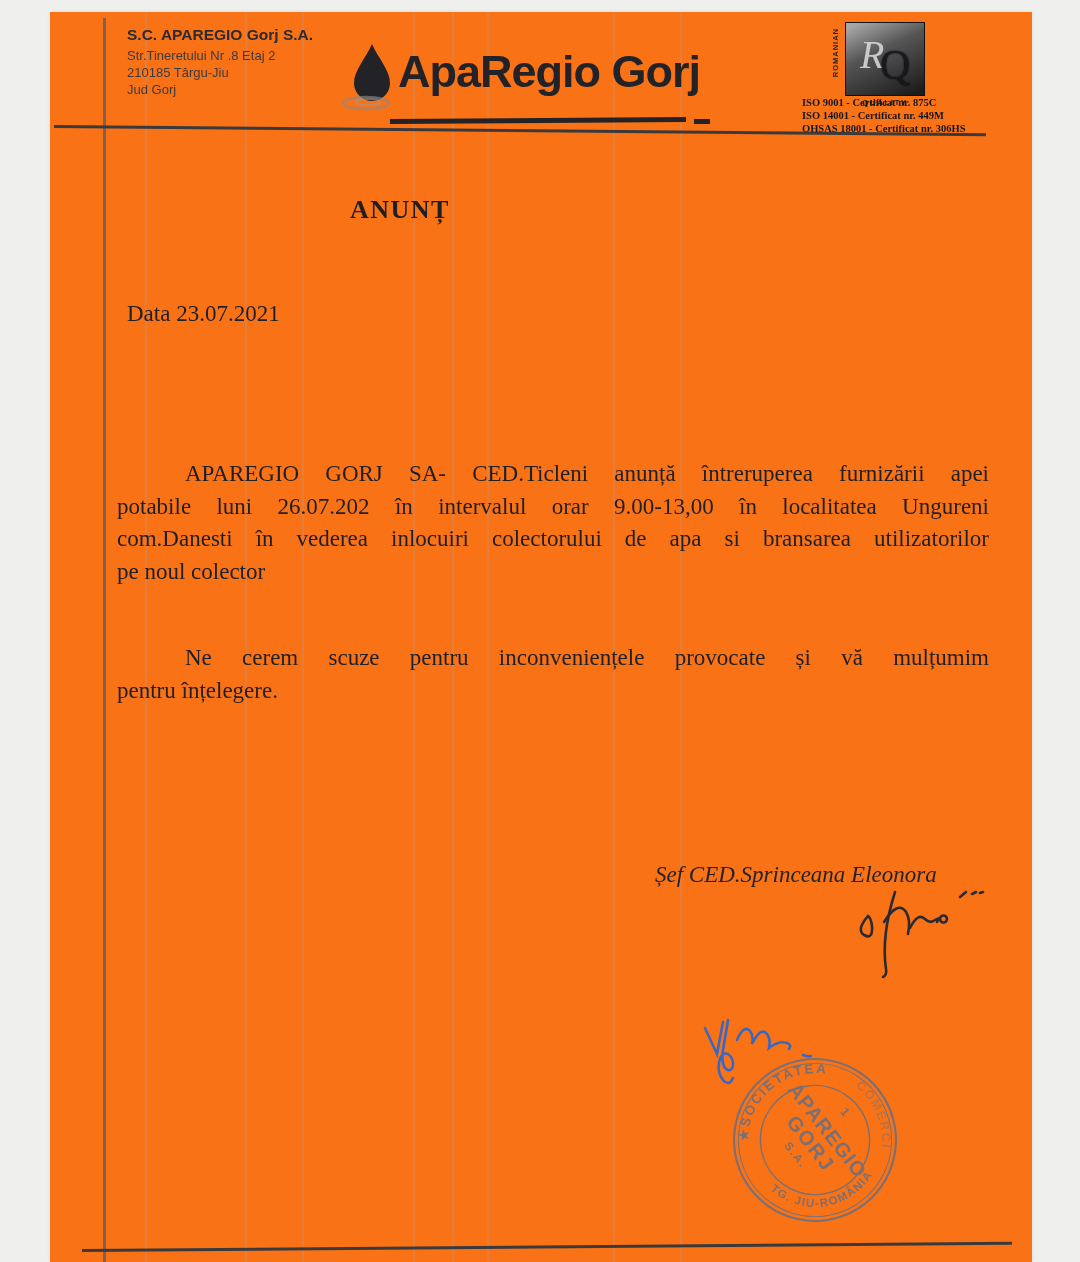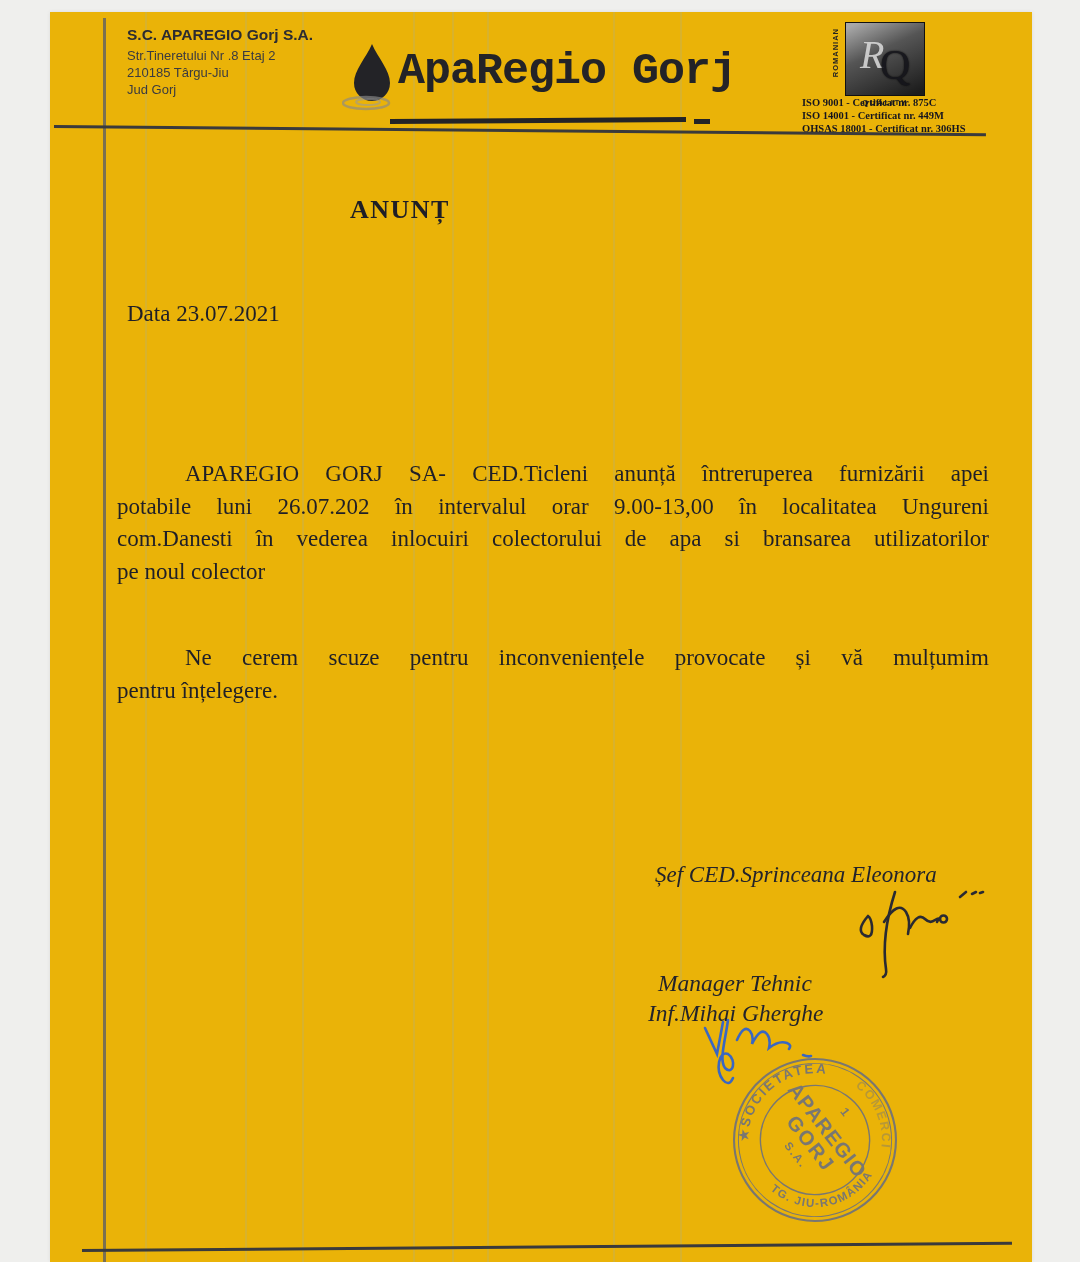--- a/index.html
+++ b/index.html
@@ -1,33 +1,33 @@
 <!DOCTYPE html>
 <html><head>
 <meta charset="utf-8">
 <style>
   * { margin:0; padding:0; box-sizing:border-box; }
   html,body { width:1080px; height:1262px; background:#efefed; overflow:hidden;
               font-family:"Liberation Serif", serif; }
   .page { position:absolute; left:50px; top:12px; width:982px; height:1250px;
-          background:#eab308; box-shadow:0 0 4px rgba(0,0,0,.08); overflow:hidden; }
+          background:#f97316; box-shadow:0 0 4px rgba(0,0,0,.08); overflow:hidden; }
   .abs { position:absolute; }
   .streak { position:absolute; top:0; bottom:0; width:2px;
             background:rgba(140,175,210,.18); }
   .margin-line { position:absolute; left:53px; top:6px; bottom:0; width:2.5px;
                  background:#5f5f64; opacity:.8; }
   .rule { position:absolute; height:2.6px; background:#3a3a3c; transform-origin:left center; }
 
   
   .company { left:77px; top:14px; color:#2b2b31; font-family:"Liberation Sans",sans-serif; }
   .company .name { font-size:15.5px; font-weight:bold; margin-bottom:3px; }
   .company .addr { font-size:13px; line-height:17px; color:#3a3a40; }
 
   .logo { left:292px; top:26px; width:420px; height:80px; }
-  .logo-text { position:absolute; left:56px; top:8px; font-family:Liberation Mono, monospace;
+  .logo-text { position:absolute; left:56px; top:8px; font-family:Liberation Sans, sans-serif;
                font-weight:bold; font-size:45px; letter-spacing:-1px; color:#232327;text-align:right; }
   .logo-underline { position:absolute; left:48px; top:80px; width:296px; height:4.5px;
                     background:#232327; transform:rotate(-0.4deg); }
   .logo-underline-dash { position:absolute; left:352px; top:81px; width:16px; height:4.5px;
                          background:#232327; }
 
   .qmark { left:795px; top:10px; width:80px; height:74px;
            background:linear-gradient(155deg,#a8a8a8 5%,#555 40%,#1c1c1c 95%);
            border:1px solid #111; }
   .qmark .mono-r { position:absolute; left:14px; top:8px; font-size:40px; font-style:italic;
@@ -134,24 +134,20 @@
       <path d="M55 8 C48 30 42 58 46 85 q1 6 -3 8"></path>
       <path d="M44 38 q14 -22 22 -10 q5 8 2 22"></path>
       <path d="M70 44 q8 -16 15 -9 q5 5 10 1 q6 -4 2 2"></path>
       <path d="M100 35 a3.5 3.5 0 1 0 7 0 a3.5 3.5 0 1 0 -7 0"></path>
       <path d="M120 13 l6 -5"></path>
       <path d="M132 10 l4 -2"></path>
       <path d="M140 9 l3 -1"></path>
     </g>
   </svg>
 
-  <div class="abs signoff mgr">
-    <div class="l1">Manager Tehnic</div>
-    <div>Inf.Mihai Gherghe</div>
-  </div>
 
   <svg class="abs sig-blue" width="130" height="95" viewBox="0 0 130 95">
     <g fill="none" stroke="#3a67c2" stroke-width="2.6" stroke-linecap="round">
       <path d="M10 20 L22 46 L28 14"></path>
       <path d="M33 12 C30 34 24 52 30 60 C38 68 42 52 33 46 C24 42 20 62 28 72 q6 7 10 -2"></path>
       <path d="M42 32 q7 -16 13 -9 q4 5 2 13 q9 -18 15 -10 q4 5 2 14 q10 -8 18 -5 q5 2 2 6"></path>
       <path d="M108 47 q5 2 8 1"></path>
     </g>
   </svg>
 

